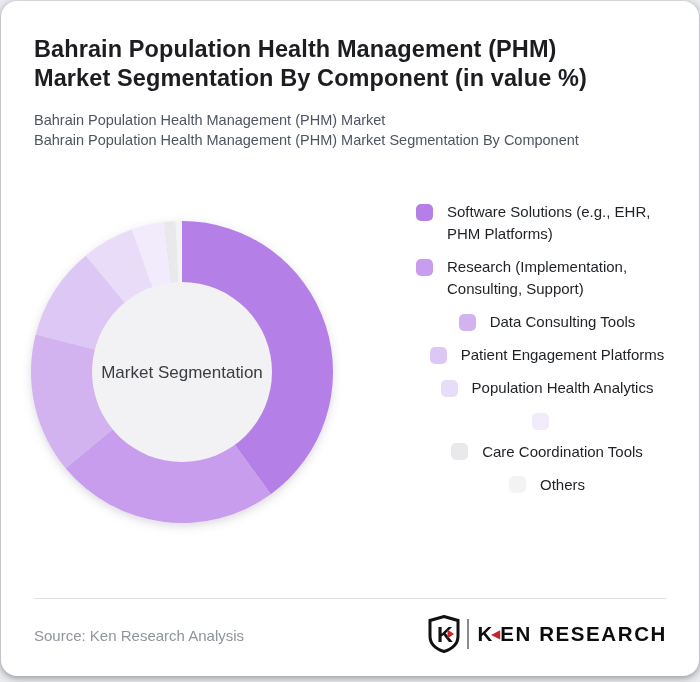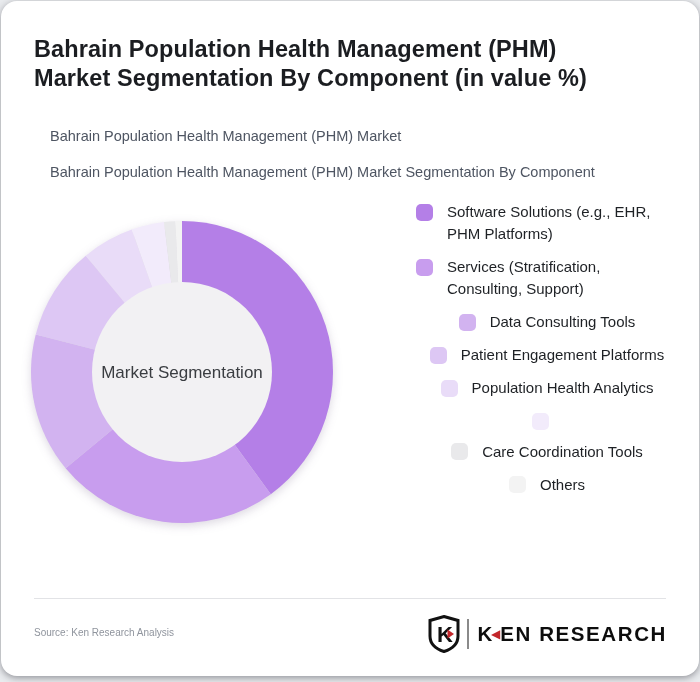--- a/index.html
+++ b/index.html
@@ -16,21 +16,21 @@
   }
   .title{
     position:absolute;left:33px;top:34px;right:60px;
     font-size:23.5px;line-height:1.24;font-weight:700;color:#1b1d21;
     letter-spacing:.1px;
   }
   .subtitle{
     position:absolute;left:33px;top:109px;right:40px;
     font-size:14.5px;line-height:20px;color:#4e5562;
   }
-  .subtitle div{margin:16px;}
+  .subtitle div{margin:0;}
   .chart-wrap{
     position:absolute;left:11px;top:201px;width:340px;height:340px;text-align:right;
   }
   svg.donut{width:340px;height:340px;display:block;
     filter:drop-shadow(0 3px 5px rgba(60,40,90,.18));}
   .center-label{
     font-size:17px;fill:#3a3d41;
   }
   .legend{
     position:absolute;left:415px;top:200px;width:262px;
@@ -44,21 +44,21 @@
     margin-right:14px;margin-top:2.5px;
   }
   .legend-label{
     font-size:15px;line-height:22px;color:#1e2125;
   }
   .footer-divider{
     position:absolute;left:33px;right:33px;top:597px;height:1px;background:#e2e3e6;
   }
   .source{
     position:absolute;left:33px;top:626px;
-    font-size:10px;color:#8f949d;
+    font-size:15px;color:#8f949d;
   }
   .logo{
     position:absolute;right:32px;top:614px;height:38px;
     display:flex;align-items:center;
   }
   .logo-bar{
     width:2px;height:30px;background:#8a8a8a;margin:0 9px 0 7px;
   }
   .logo-text{
     font-size:20.5px;font-weight:700;color:#0d0d0d;letter-spacing:1.6px;
@@ -95,21 +95,21 @@
     </svg>
   </div>
 
   <div class="legend">
       <div class="legend-item">
         <span class="swatch" style="background: rgb(180, 127, 231);"></span>
         <span class="legend-label">Software Solutions (e.g., EHR, PHM Platforms)</span>
       </div>
       <div class="legend-item">
         <span class="swatch" style="background: rgb(200, 157, 238);"></span>
-        <span class="legend-label">Services (Stratification, Consulting, Support)</span>
+        <span class="legend-label">Research (Implementation, Consulting, Support)</span>
       </div>
       <div class="legend-item">
         <span class="swatch" style="background: rgb(210, 179, 240);"></span>
         <span class="legend-label">Data Consulting Tools</span>
       </div>
       <div class="legend-item">
         <span class="swatch" style="background: rgb(221, 199, 244);"></span>
         <span class="legend-label">Patient Engagement Platforms</span>
       </div>
       <div class="legend-item">

